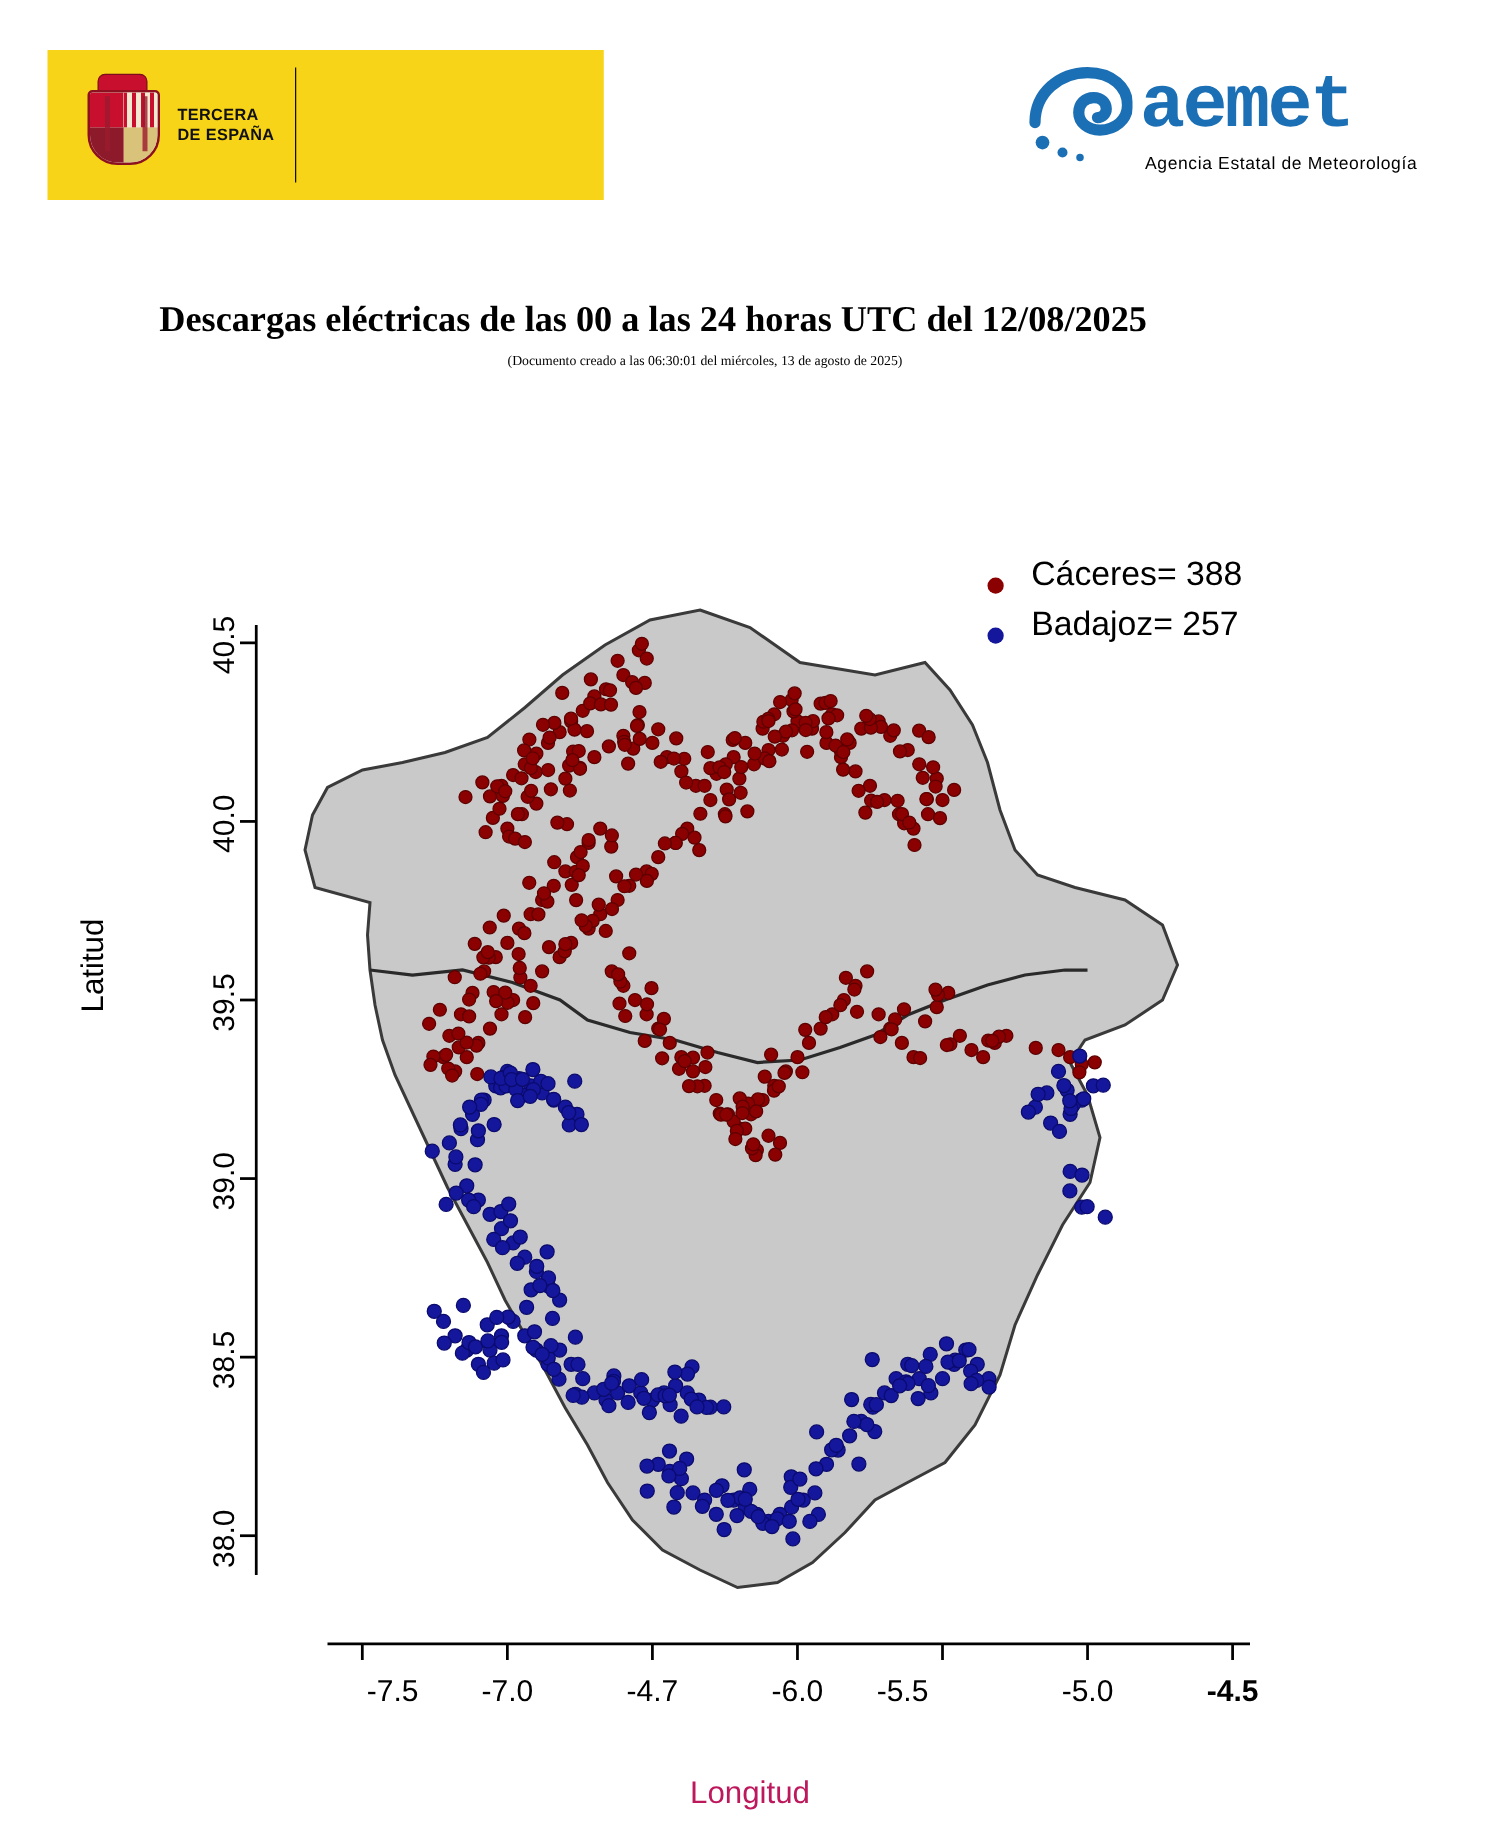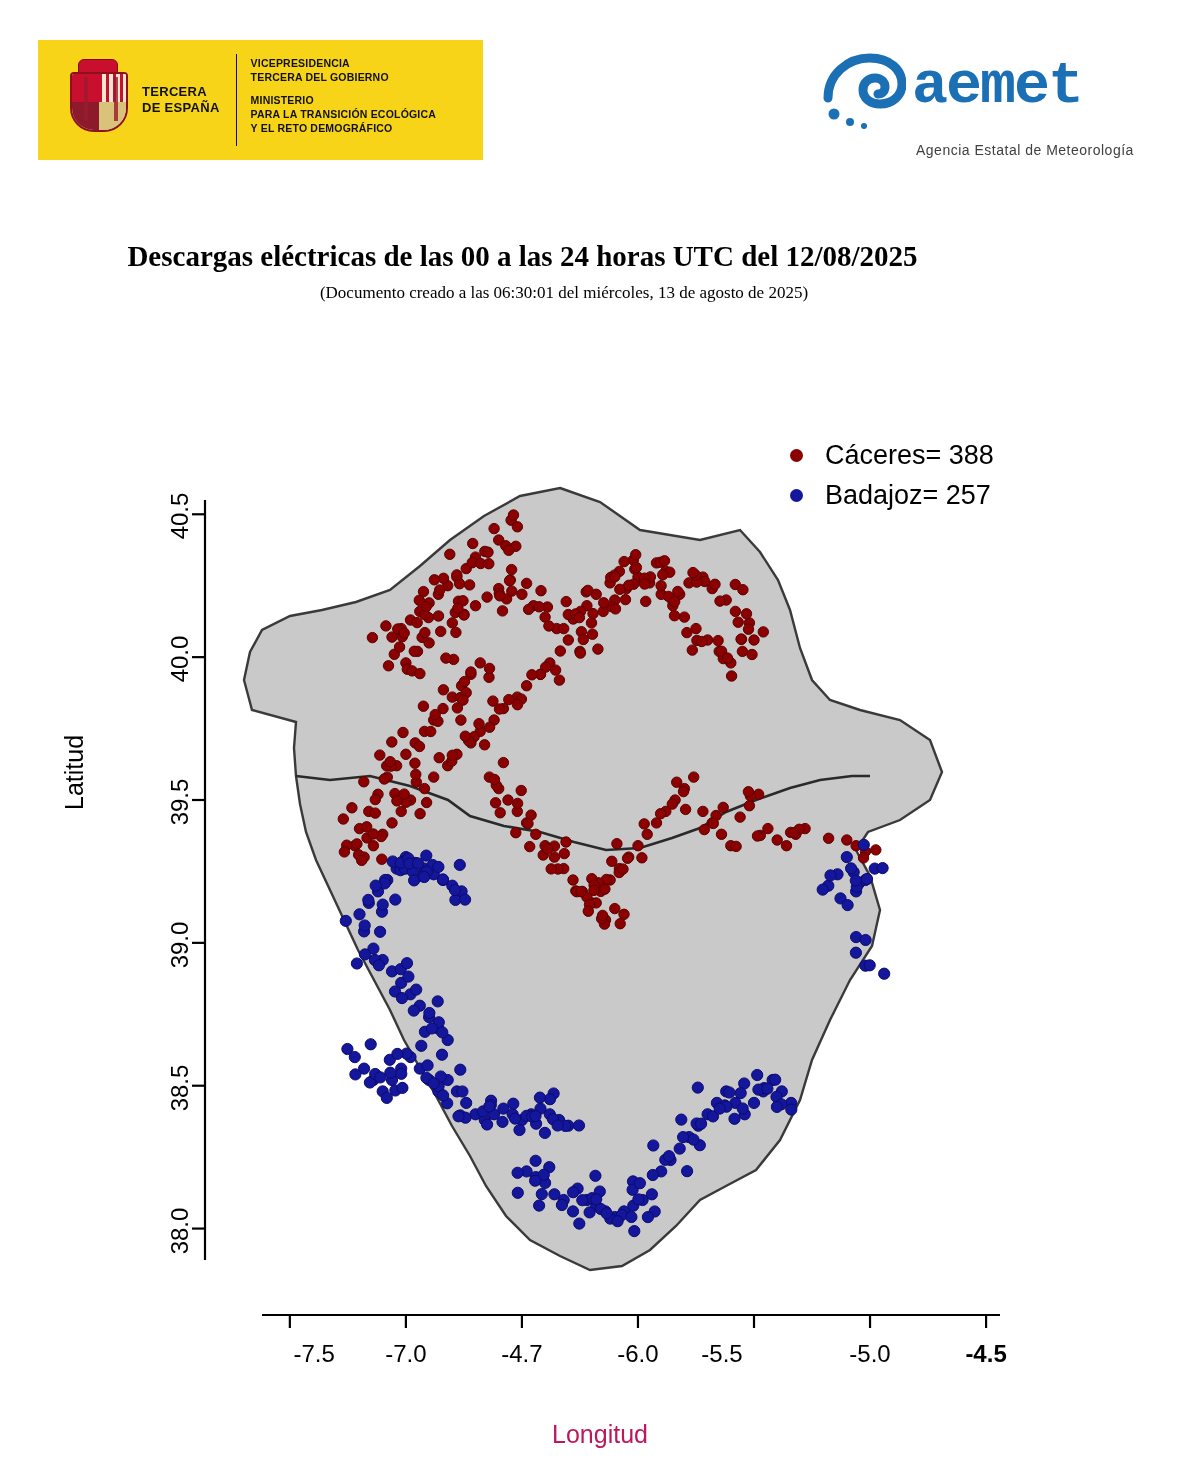--- a/index.html
+++ b/index.html
@@ -112,23 +112,22 @@
     font-weight: bold;
     color: #1b6fb5;
     letter-spacing: -2px;
     line-height: 1;
     font-family: Liberation Mono, monospace;
   }
   .aemet-sub {
     position: absolute;
     left: 96px; top: 74px;
     font-size: 14px;
-    color: #404040;
+    color: #000000;
     letter-spacing: .5px;
-    margin-top: 20px;
   }
   .aemet-mark {
     position: absolute;
     left: 0; top: 4px;
     width: 86px; height: 82px;
   }
 
   
   .title {
     position: absolute;
@@ -139,21 +138,21 @@
     font-weight: bold;
     font-size: 29px;
     color: #000;
   }
   .subtitle {
     position: absolute;
     top: 283px;
     left: 0; width: 1128px;
     text-align: center;
     font-family: "Liberation Serif", serif;
-    font-size: 17px;
+    font-size: 11px;
     color: #000;
   }
 
   
   .plot {
     position: absolute;
     left: 0;
     top: 380px;
     width: 1200px;
     height: 1090px;
@@ -193,21 +192,21 @@
   }
   .legend {
     position: absolute;
     left: 790px;
     top: 55px;
     font-size: 27px;
     color: #000;
   }
   .legend-row {
     display: flex;
-    align-items: center;
+    align-items: flex-end;
     height: 40px;
   }
   .legend-dot {
     width: 13px; height: 13px;
     border-radius: 50%;
     margin-right: 22px;
     flex: none;
   }
 </style>
 </head>
@@ -224,31 +223,20 @@
         <div class="q q3"></div>
         <div class="q q4"></div>
       </div>
       <div class="pillars"></div>
     </div>
     <div class="gob-text">
       <div>TERCERA</div>
       <div>DE ESPAÑA</div>
     </div>
     <div class="gob-divider"></div>
-    <div class="gob-min">
-      <div class="blk">
-        <div>VICEPRESIDENCIA</div>
-        <div>TERCERA DEL GOBIERNO</div>
-      </div>
-      <div class="blk">
-        <div>MINISTERIO</div>
-        <div>PARA LA TRANSICIÓN ECOLÓGICA</div>
-        <div>Y EL RETO DEMOGRÁFICO</div>
-      </div>
-    </div>
   </div>
 
   <div class="aemet-logo">
     <svg class="aemet-mark" viewBox="0 0 86 82">
       <path d="M8 46 C8 22, 28 6, 50 6 C70 6, 82 18, 82 32 C82 44, 72 52, 60 52 C50 52, 43 46, 43 38 C43 31, 48 26, 55 26 C61 26, 65 30, 65 35 C65 39, 62 42, 58 42" fill="none" stroke="#1b6fb5" stroke-width="9" stroke-linecap="round"></path>
       <circle cx="14" cy="62" r="5.5" fill="#1b6fb5"></circle>
       <circle cx="30" cy="70" r="4" fill="#1b6fb5"></circle>
       <circle cx="44" cy="74" r="3" fill="#1b6fb5"></circle>
     </svg>
     <div class="aemet-word">aemet</div>

